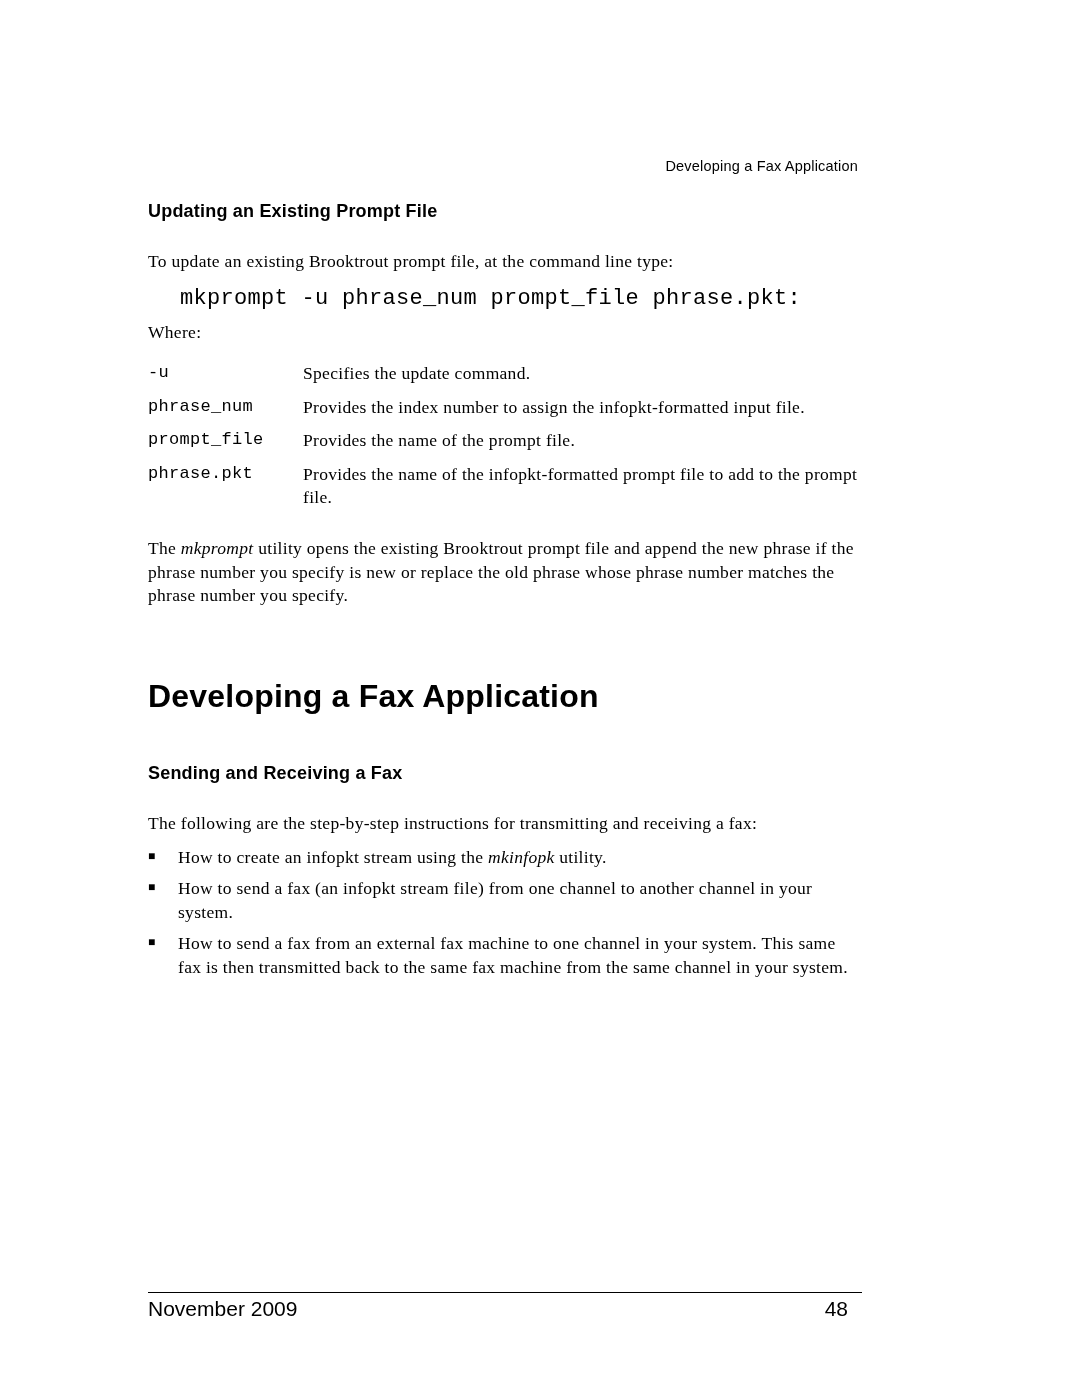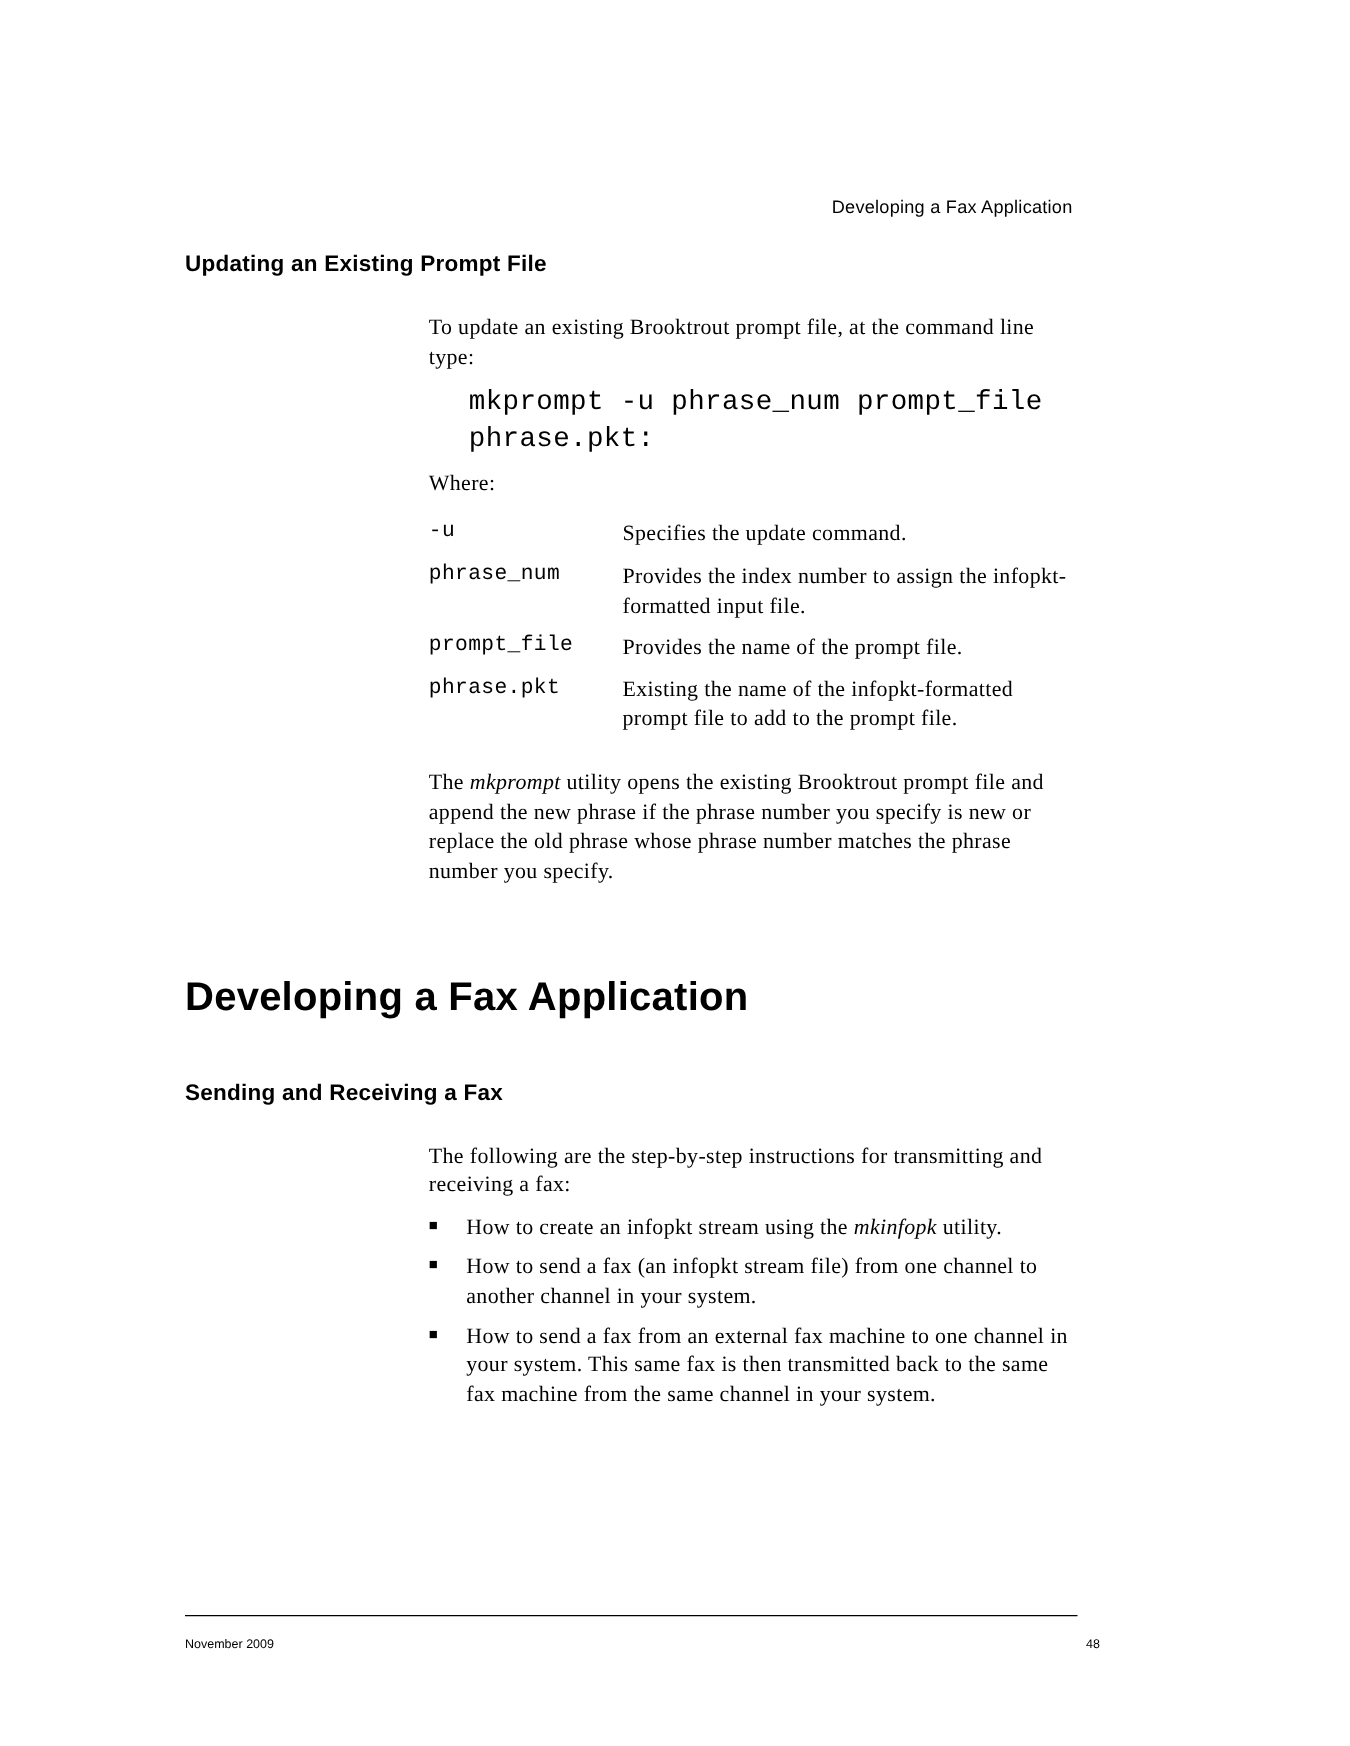--- a/index.html
+++ b/index.html
@@ -34,21 +34,20 @@
   h2.section.first { margin-top: 46px; }
   h1.chapter {
     font-family: Arial, Helvetica, sans-serif;
     font-weight: 700;
     font-size: 32px;
     margin-top: 70px;
     margin-bottom: 36px;
     letter-spacing: 0.2px;
   }
   .body-indent {
-    margin-left: 195px;
     font-size: 17.5px;
     line-height: 1.35;
     letter-spacing: 0.3px;
   }
   .para { margin-bottom: 10px; }
   .code-line {
     font-family: "Courier New", Courier, monospace;
     font-size: 22px;
     margin: 8px 0 8px 32px;
     letter-spacing: 0.3px;
@@ -94,24 +93,24 @@
   .footer-rule {
     position: absolute;
     left: 148px;
     right: 138px;
     bottom: 104px;
     border-top: 1.5px solid #000;
   }
   .footer {
     position: absolute;
     left: 148px;
-    right: 120px;
+    right: 152px;
     bottom: 76px;
     font-family: Arial, Helvetica, sans-serif;
-    font-size: 10px;
+    font-size: 21px;
     display: flex;
     justify-content: space-between;
   }
 </style>
 </head>
 <body>
 
 <div class="page">
 
   <div class="running-head">Developing a Fax Application</div>
@@ -132,21 +131,21 @@
       <tr>
         <td class="key">phrase_num</td>
         <td>Provides the index number to assign the infopkt-formatted input file.</td>
       </tr>
       <tr>
         <td class="key">prompt_file</td>
         <td>Provides the name of the prompt file.</td>
       </tr>
       <tr>
         <td class="key">phrase.pkt</td>
-        <td>Existing the name of the infopkt-formatted prompt file to add to the prompt file.</td>
+        <td>Provides the name of the infopkt-formatted prompt file to add to the prompt file.</td>
       </tr>
     </tbody>
       </table>
 
     <p class="para">
       <span>The </span><span class="ital">mkprompt</span><span> utility opens the existing Brooktrout prompt file and append the new phrase if the phrase number you specify is new or replace the old phrase whose phrase number matches the phrase number you specify.</span>
     </p>
   </div>
 
   <h1 class="chapter">Developing a Fax Application</h1>

